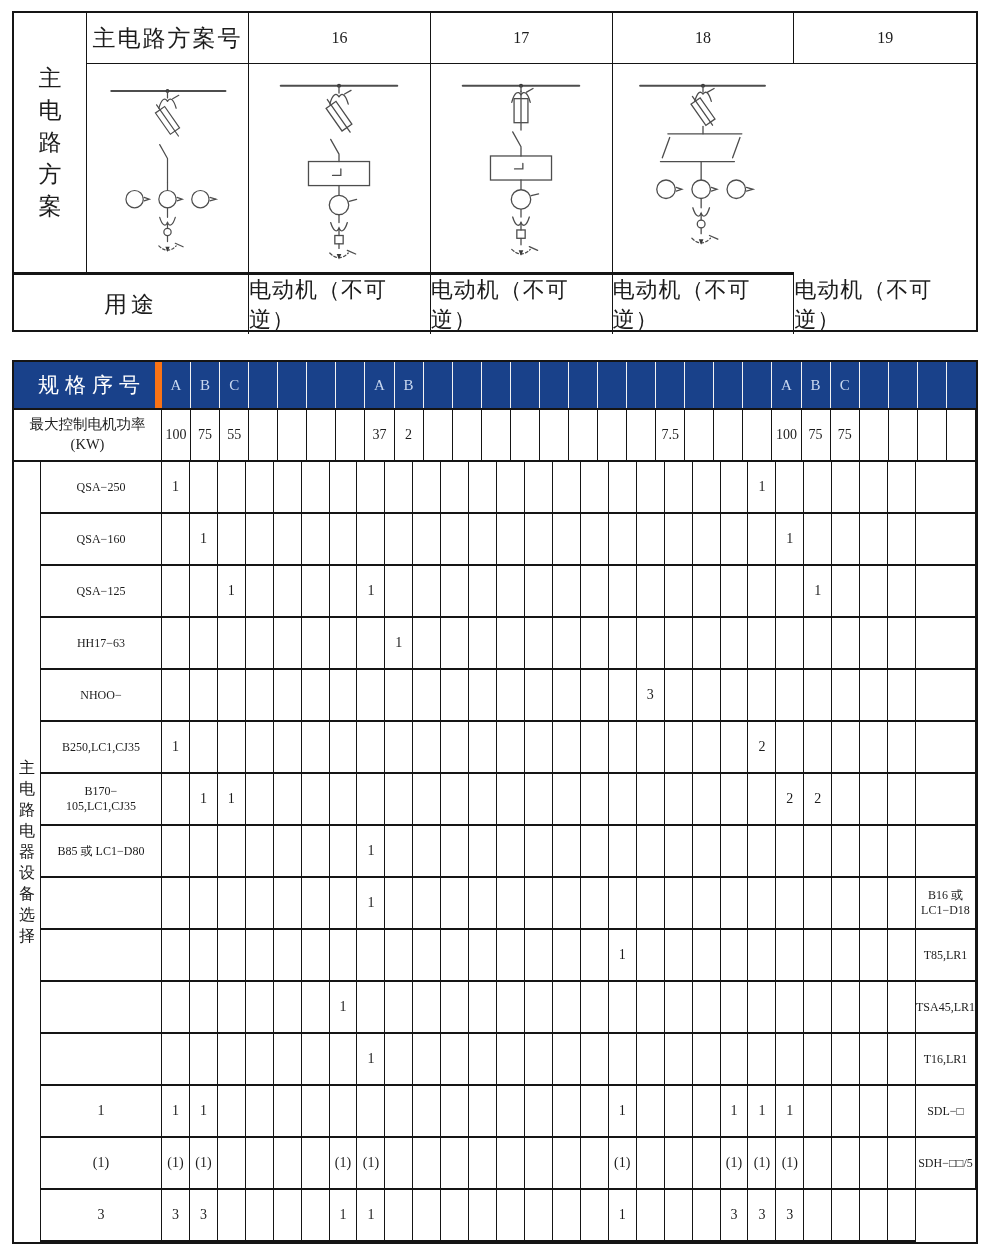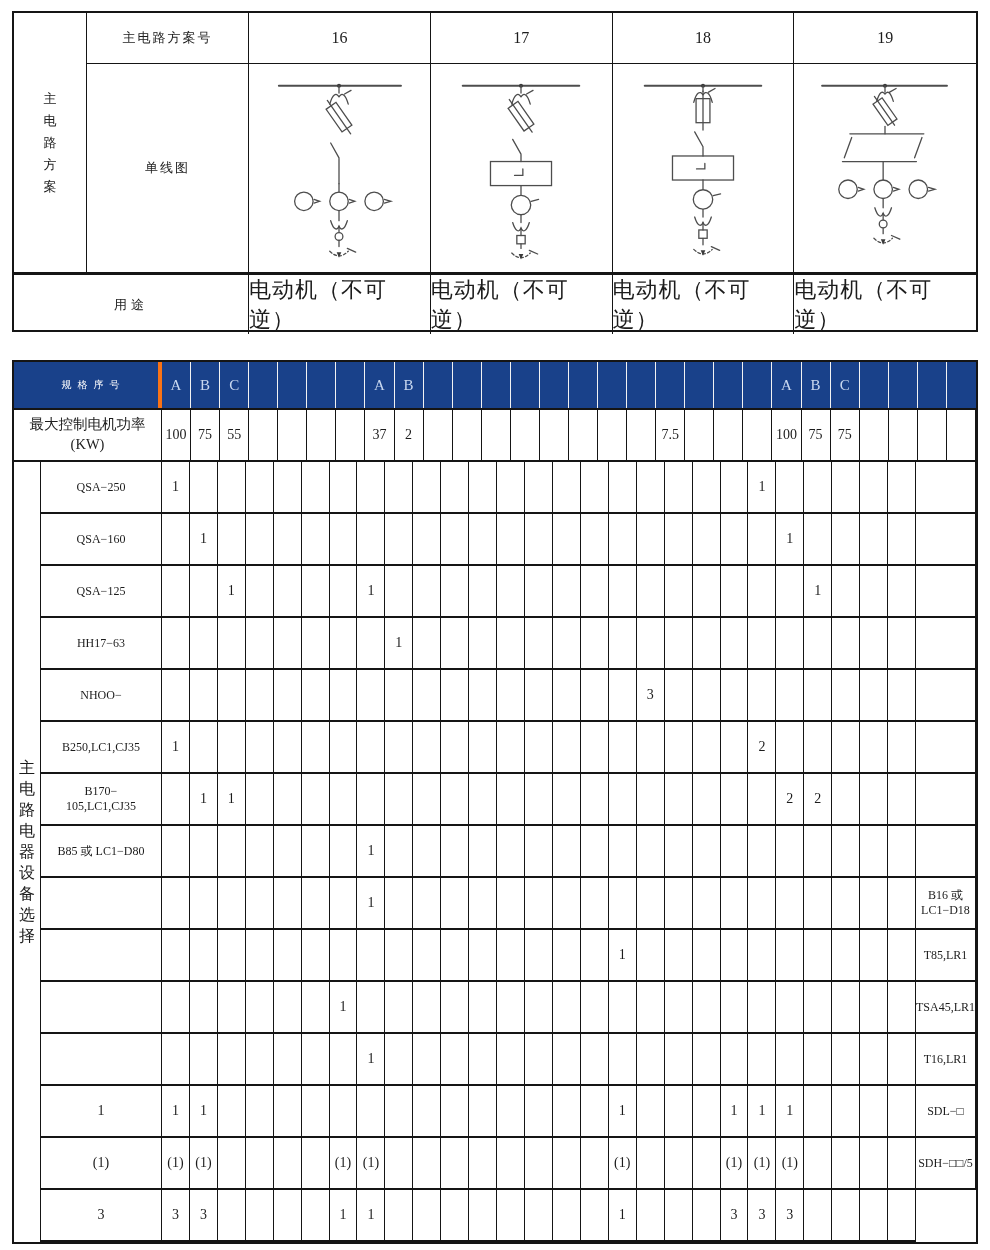--- a/index.html
+++ b/index.html
@@ -9,42 +9,42 @@
     font-family: "Liberation Sans", sans-serif; color:#1c1c1c;
   }
   
   .scheme-table{
     position:absolute; left:12px; top:11px; width:966px; height:321px;
     display:grid; grid-template-columns:73px 162px 1fr 1fr 1fr 1fr;
     grid-template-rows:51px 211px 59px; border:2px solid #151515; background:#fff;
   }
   .tc{ display:flex; align-items:center; justify-content:center;
        border-right:1px solid #151515; border-bottom:1px solid #151515;
-       font-size:13px; letter-spacing:2px; }
+       font-size:23px; letter-spacing:2px; }
   .tc.lastcol{ border-right:none; }
   .tc.thickB{ border-bottom:3px solid #151515; }
   .tc.noB{ border-bottom:none; }
   .vlabel{ flex-direction:column; gap:9px; letter-spacing:0; }
   .vlabel span{ display:block; line-height:1; }
   .num{ font-family:"Liberation Serif","DejaVu Serif",serif; font-size:16px; letter-spacing:0; }
   .usage-label{ grid-column:1 / span 2; letter-spacing:4px; }
   .usage{ letter-spacing:1px; font-size:22px; }
   
   .sld path,.sld rect,.sld circle{ fill:none; stroke:#4d4d4d; stroke-width:1.4; stroke-linecap:round; }
   .sld .bus{ stroke-width:2.2; }
   .sld .dot{ fill:#3a3a3a; stroke:none; }
   .sld .dash{ stroke-dasharray:3 2.5; }
   
   .spec-table{
     position:absolute; left:12px; top:360px; width:966px; border:2px solid #151515; background:#fff;
   }
   .spec-header{ display:grid; grid-template-columns:148px repeat(28,1fr);
     height:48px; background:#19418a; border-bottom:2px solid #151515; }
   .hlabel{ display:flex; align-items:center; justify-content:center; color:#ffffff;
-    font-size:10px; letter-spacing:6px; border-right:4px solid #f97316;padding-left:15px; }
+    font-size:21px; letter-spacing:6px; border-right:7px solid #f97316;padding-left:15px; }
   .hcell{ display:flex; align-items:center; justify-content:center; color:#c9d8f0;
     font-family:"Liberation Serif","DejaVu Serif",serif; font-size:15px;
     border-right:1px solid #f2f2f2; }
   .spec-header .hcell:last-child{ border-right:none; }
   .power-row{ display:grid; grid-template-columns:148px repeat(28,1fr); height:52px; }
   .plabel{ display:flex; flex-direction:column; align-items:center; justify-content:center;
     border-right:1px solid #151515; border-bottom:2px solid #151515;
     font-size:14.5px; line-height:1.35; text-align:center; }
   .plabel .kw{ font-family:"Liberation Serif","DejaVu Serif",serif; }
   .vcell{ display:flex; align-items:center; justify-content:center;
@@ -72,21 +72,20 @@
         <span>方</span>
         <span>案</span>
       </div>
 
     <div class="tc">主电路方案号</div>
     <div class="tc num">16</div>
     <div class="tc num">17</div>
     <div class="tc num">18</div>
     <div class="tc num lastcol">19</div>
 
-    <div class="tc thickB">单线图</div>
 
     <div class="tc thickB">
       <svg class="sld" width="172" height="200" viewBox="0 0 186 202">
         <path class="bus" d="M28 12 H160"></path>
           <circle class="dot" cx="93" cy="12" r="2.2"></circle>
         <path d="M93 12 V20"></path>
         <path d="M83 32 C86 21 90 19 93 24 M103 32 C100 21 96 19 93 24 M99 21 l7 -4"></path>
         <g transform="rotate(-35 93 46)">
             <rect x="86.5" y="31" width="13" height="30"></rect>
             <path d="M93 24 V68"></path>

